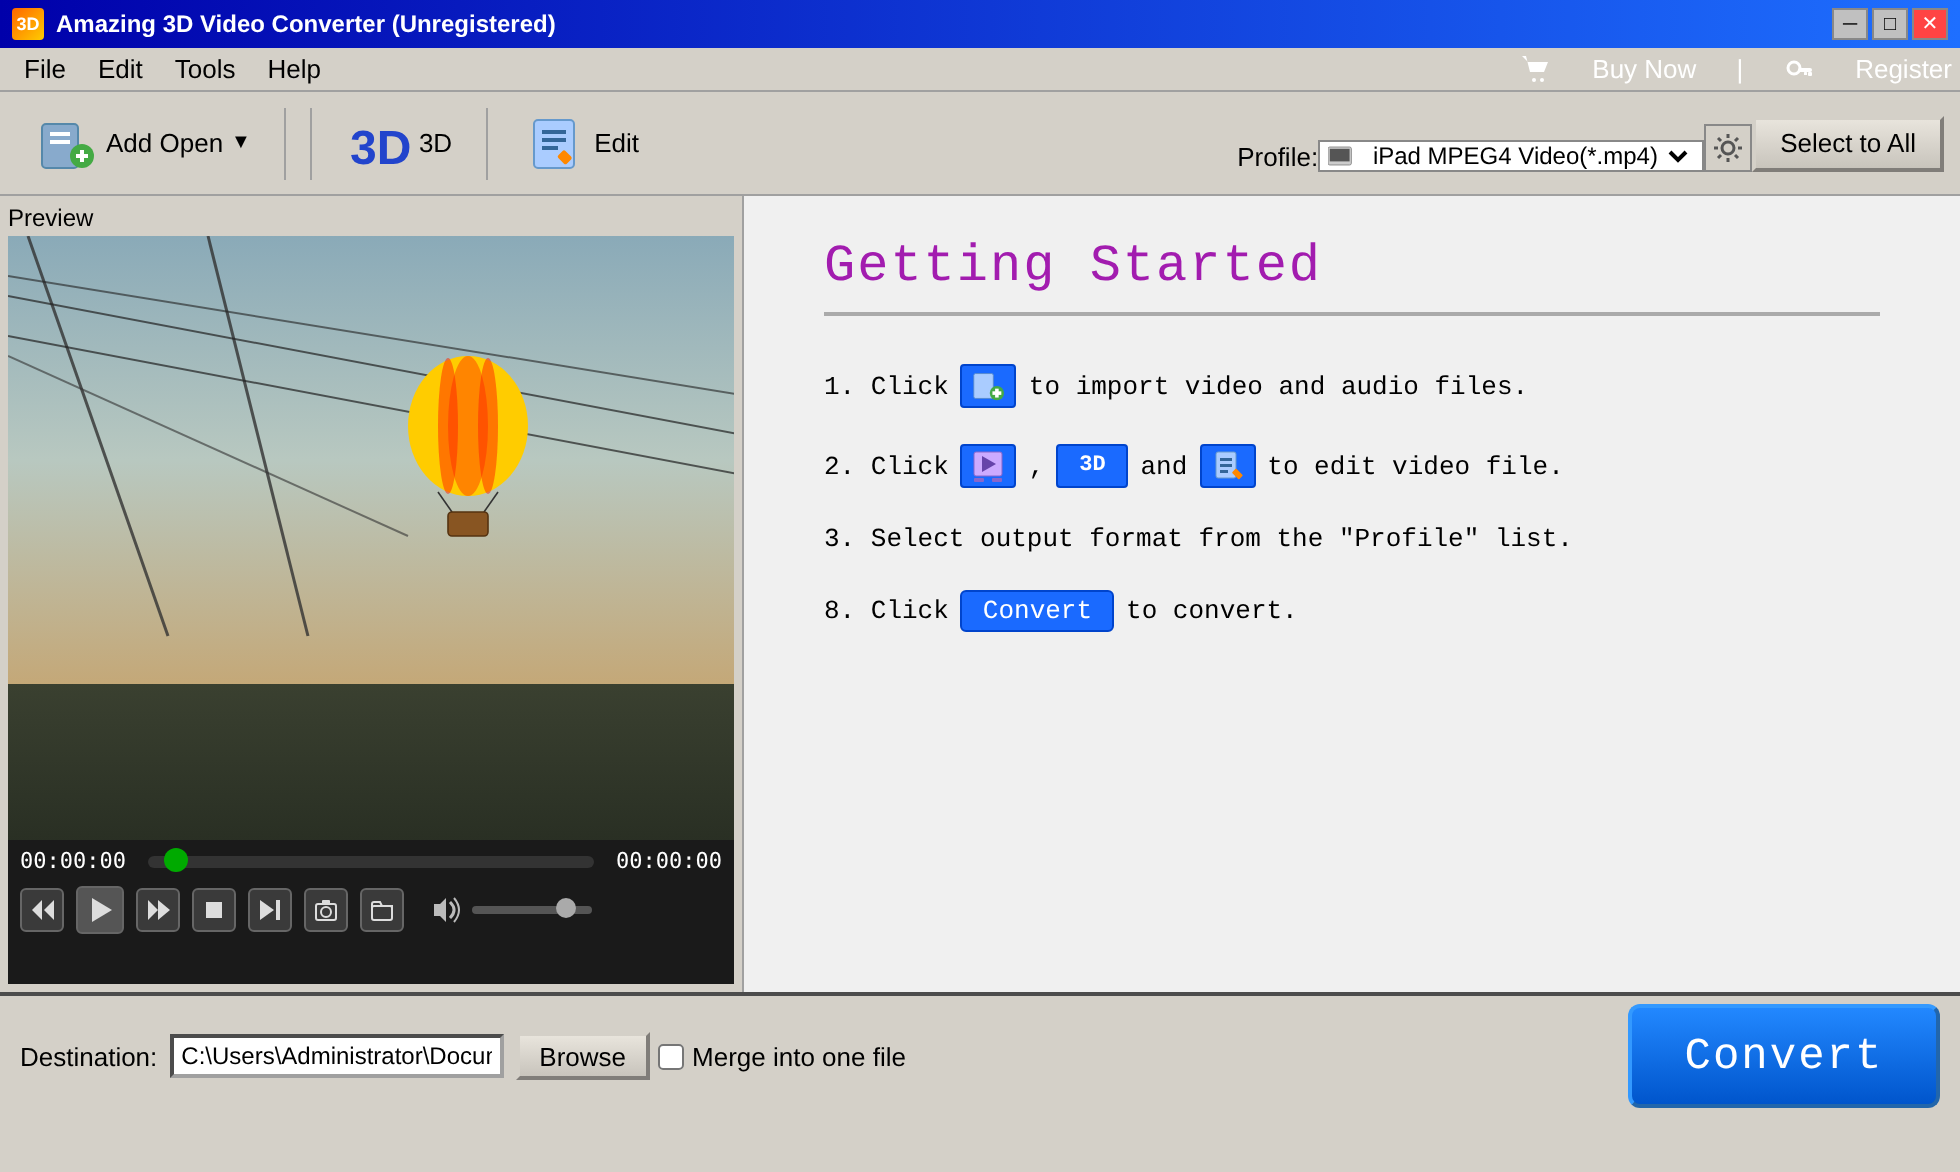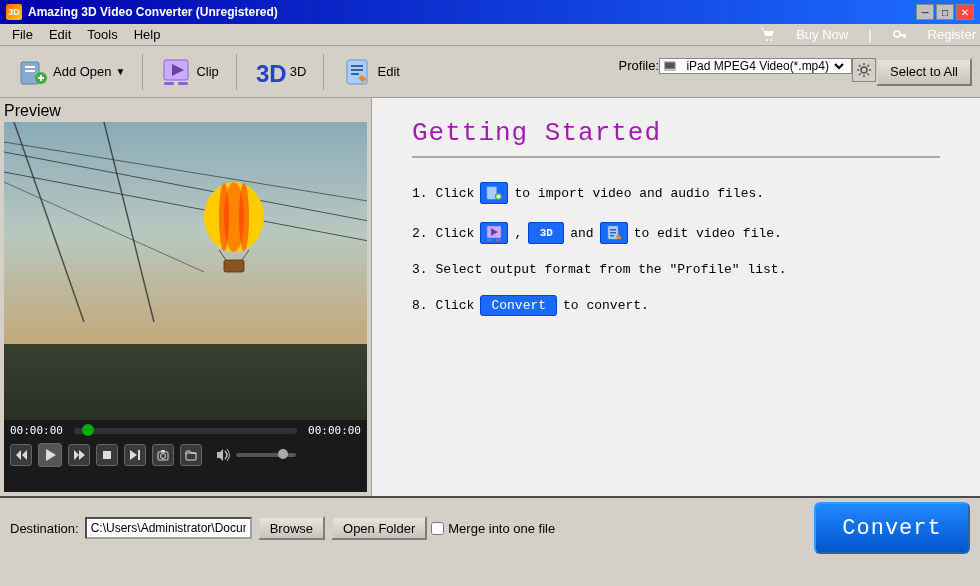--- a/index.html
+++ b/index.html
@@ -105,21 +105,21 @@
     }
     .toolbar-separator {
       width: 1px;
       height: 36px;
       background: #a0a0a0;
       margin: 0 4px;
     }
     .toolbar-right {
       margin-left: auto;
       display: flex;
-      align-items: flex-start;
+      align-items: flex-end;
       gap: 0;
     }
     .profile-label {
       font-size: 13px;
       color: #000;
     }
     .profile-dropdown {
       display: flex;
       align-items: center;
       border: 1px solid #888;
@@ -169,21 +169,21 @@
     #left-panel {
       width: 372px;
       min-width: 372px;
       background: #d4d0c8;
       border-right: 1px solid #a0a0a0;
       display: flex;
       flex-direction: column;
       padding: 4px;
     }
     #preview-label {
-      font-size: 16px;
+      font-size: 12px;
       color: #000;
       margin-bottom: 2px;
     }
     #preview-area {
       flex: 1;
       background: #14b8a6;
       position: relative;
       overflow: hidden;
     }
     #preview-sky {
@@ -495,31 +495,20 @@
         <rect x="21" y="21" width="6" height="2" fill="white"></rect>
         <rect x="23" y="19" width="2" height="6" fill="white"></rect>
       </svg>
     </div>
     <span>Add Open</span>
     <span style="font-size:10px;">▼</span>
   </div>
 
   <div class="toolbar-separator"></div>
 
-  <div class="toolbar-btn">
-    <div class="toolbar-icon">
-      <svg width="32" height="32" viewBox="0 0 32 32">
-        <rect x="4" y="4" width="24" height="20" rx="2" fill="#ccaaff" stroke="#8866cc" stroke-width="1"></rect>
-        <polygon points="12,8 24,14 12,20" fill="#6644aa"></polygon>
-        <rect x="4" y="26" width="10" height="3" rx="1" fill="#8866cc"></rect>
-        <rect x="18" y="26" width="10" height="3" rx="1" fill="#8866cc"></rect>
-      </svg>
-    </div>
-    <span>Clip</span>
-  </div>
 
   <div class="toolbar-separator"></div>
 
   <div class="toolbar-btn">
     <div class="toolbar-icon">
       <svg width="32" height="32" viewBox="0 0 32 32">
         <text x="2" y="26" font-size="24" font-weight="bold" fill="#2244cc" font-family="Arial">3D</text>
       </svg>
     </div>
     <span>3D</span>
@@ -735,21 +724,20 @@
     </div>
   </div>
 </div>
 
 <div id="bottombar">
   <div id="bottom-left">
     <div id="bottom-left-row1">
       <span id="dest-label">Destination:</span>
       <input id="dest-input" type="text" value="C:\Users\Administrator\Documents\Amazing Studio\" style="">
       <button class="bottom-btn">Browse</button>
-      <button class="bottom-btn">Open Folder</button>
     </div>
     <div style="display:flex;align-items:center;gap:4px;">
       <input type="checkbox" id="merge-check" style="">
       <label for="merge-check">Merge into one file</label>
     </div>
   </div>
 
   <button id="convert-big-btn">Convert</button>
 </div>
 

